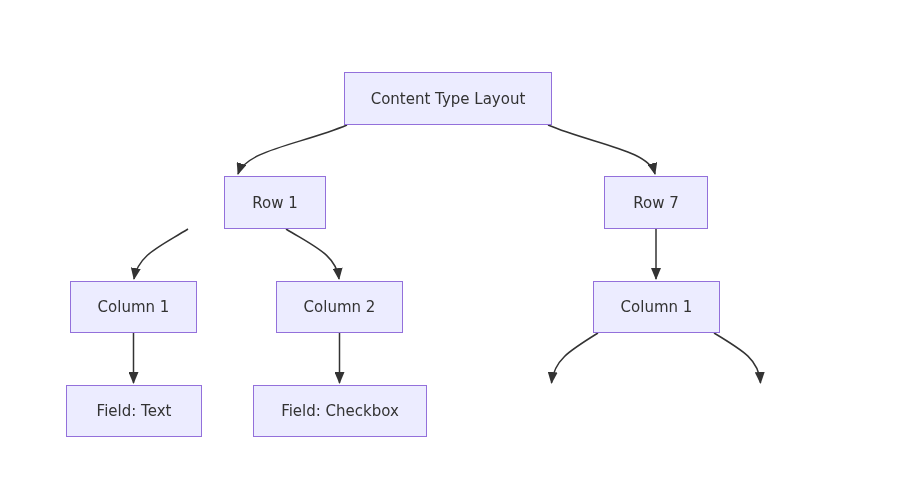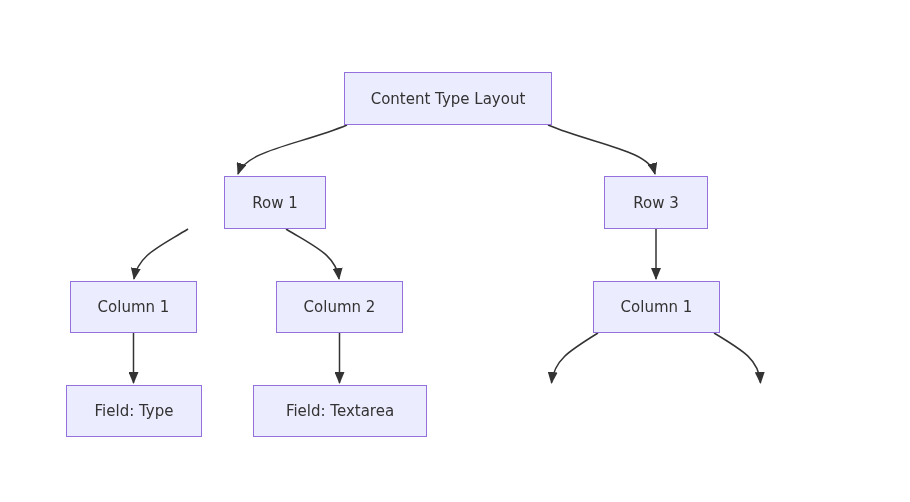--- a/index.html
+++ b/index.html
@@ -82,38 +82,38 @@
 
   <div class="node" id="n-root">
     <span>Content Type Layout</span>
   </div>
 
   <div class="node" id="n-row1">
     <span>Row 1</span>
   </div>
 
   <div class="node" id="n-row2">
-    <span>Row 3</span>
+    <span>Row 7</span>
   </div>
 
   <div class="node" id="n-r1c1">
     <span>Column 1</span>
   </div>
 
   <div class="node" id="n-r1c2">
     <span>Column 2</span>
   </div>
 
   <div class="node" id="n-r2c1">
     <span>Column 1</span>
   </div>
 
   <div class="node" id="n-ftext">
-    <span>Field: Type</span>
+    <span>Field: Text</span>
   </div>
 
   <div class="node" id="n-fcheckbox">
-    <span>Field: Textarea</span>
+    <span>Field: Checkbox</span>
   </div>
 
 
 
 </div>
 
 </body></html>

